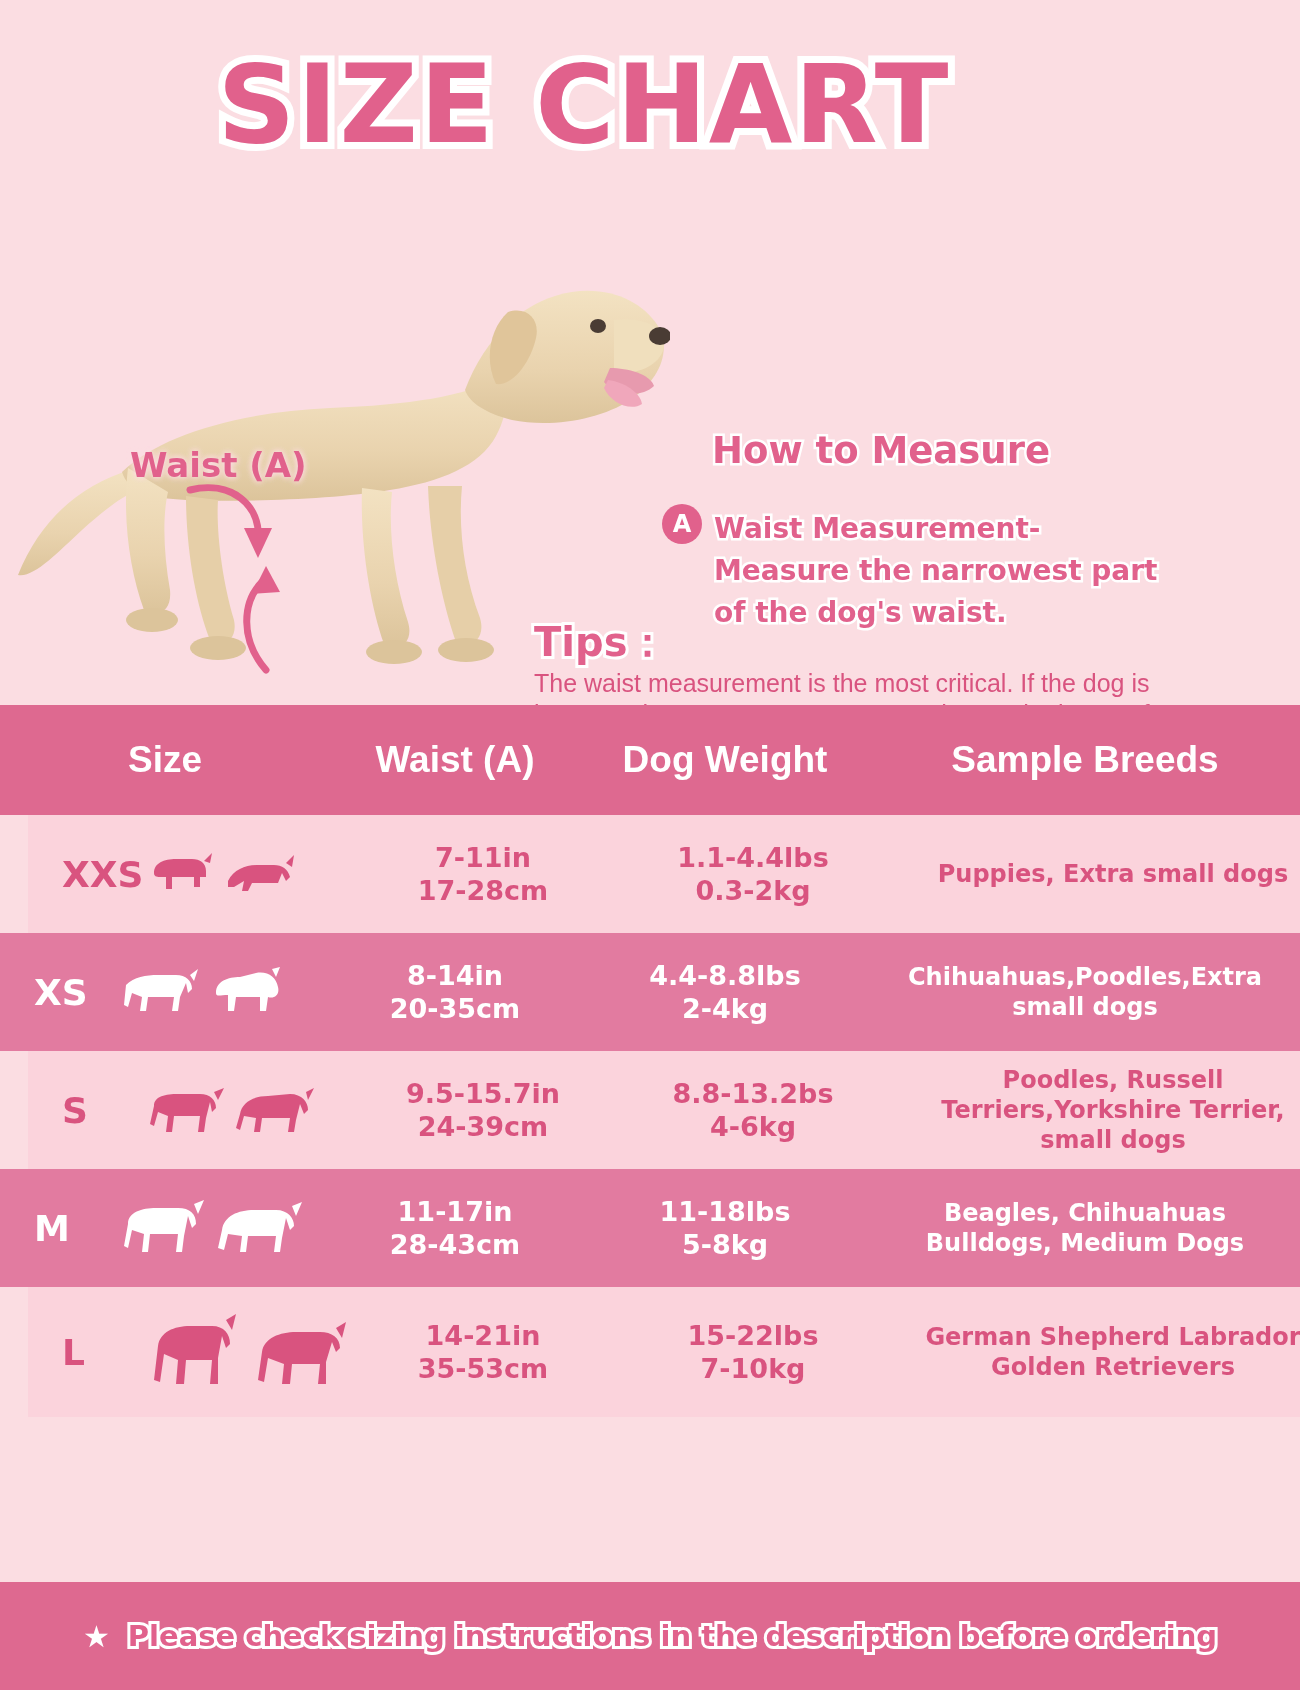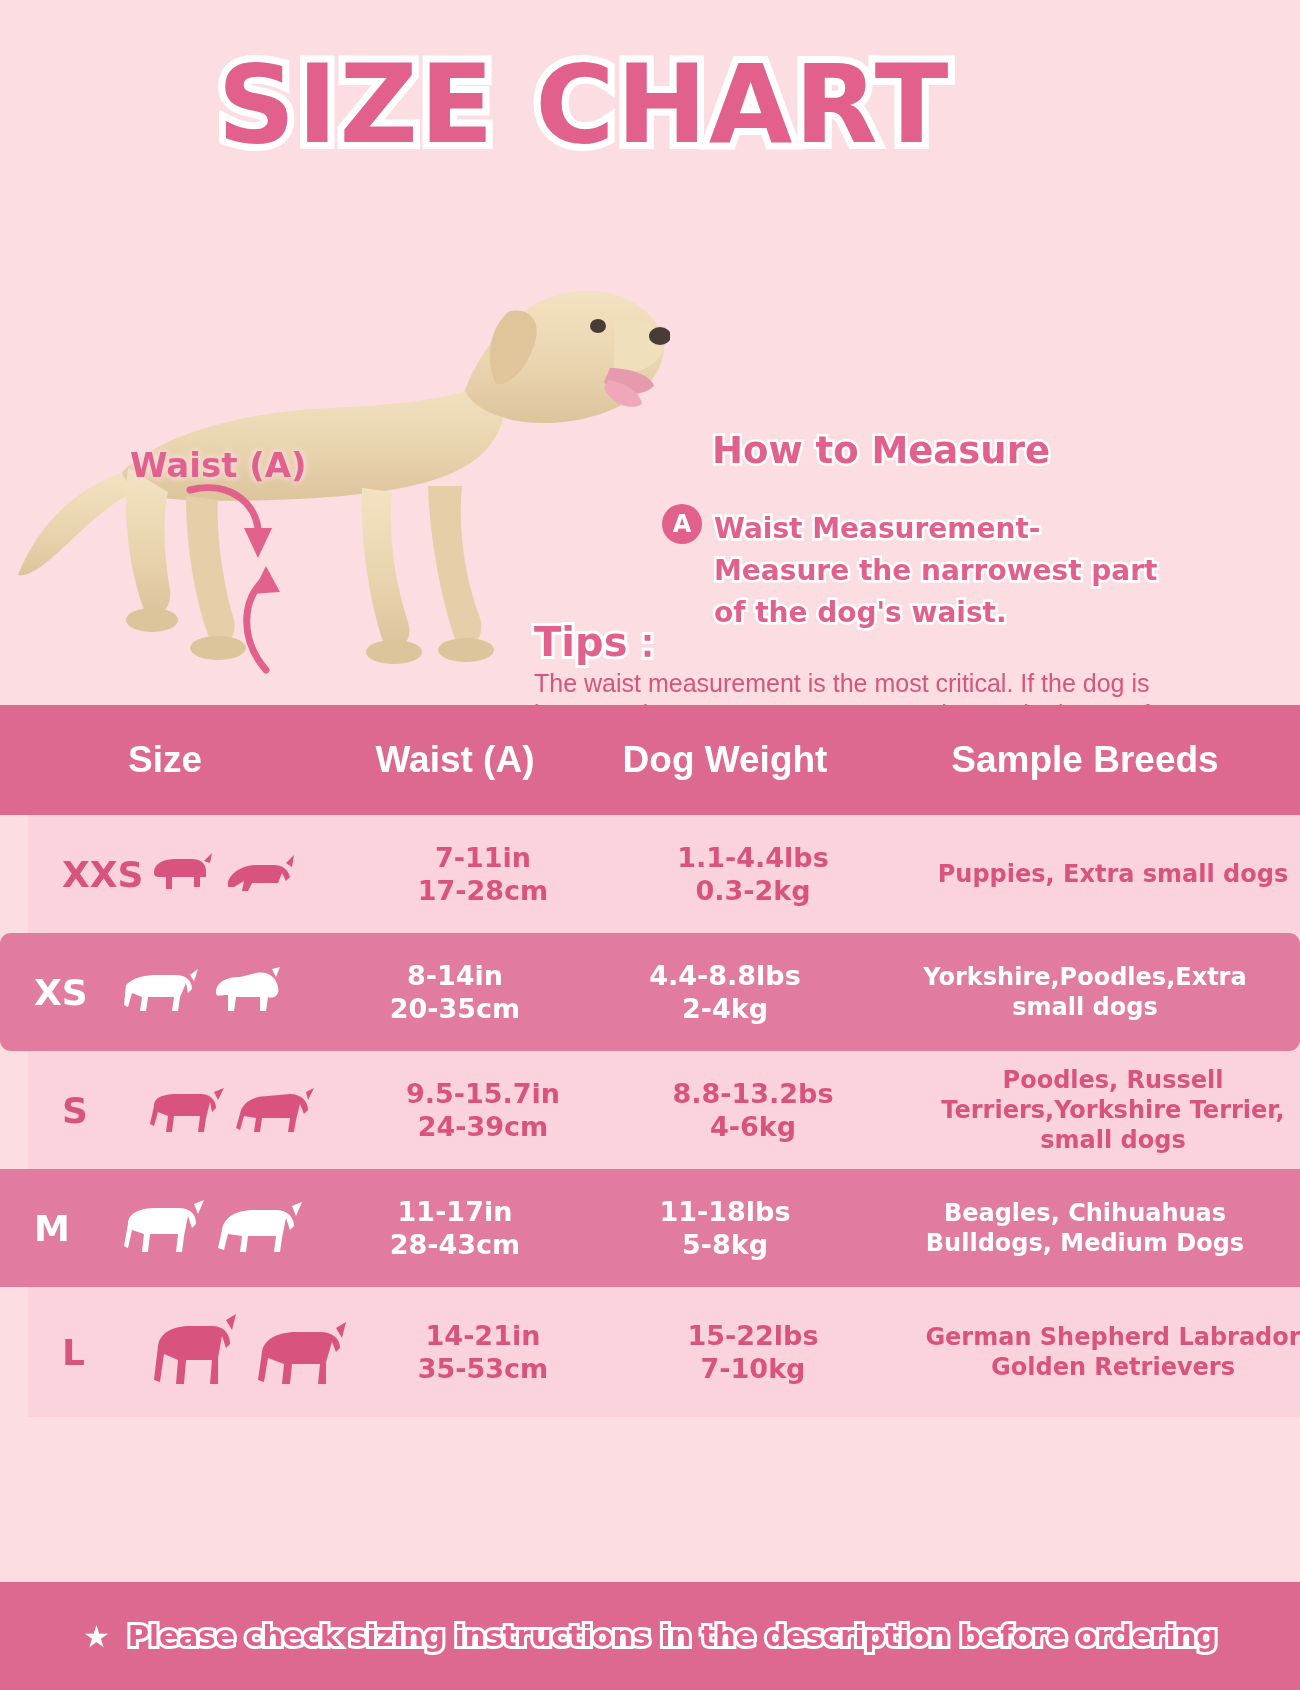--- a/index.html
+++ b/index.html
@@ -200,21 +200,21 @@
   .cell-text {
     font-size: 27px;
     line-height: 33px;
     font-weight: bold;
     font-family: "DejaVu Sans", sans-serif;
     white-space: pre-line;
   }
   .c-breeds .cell-text { font-size: 24px; line-height: 30px; }
 
   .r1 { height: 118px; }
-  .r2 { height: 118px; border-radius: 11px; }
+  .r2 { height: 118px; }
   .r3 { height: 118px; }
   .r4 { height: 118px; }
   .r5 { height: 130px; }
 
   
   .footer {
     position: absolute;
     left: 0;
     bottom: 0;
     width: 1300px;
@@ -360,21 +360,21 @@
       </div>
       <div class="c-waist">
           <div class="cell-text">8-14in
 20-35cm</div>
         </div>
       <div class="c-weight">
           <div class="cell-text">4.4-8.8lbs
 2-4kg</div>
         </div>
       <div class="c-breeds">
-          <div class="cell-text">Yorkshire,Poodles,Extra small dogs</div>
+          <div class="cell-text">Chihuahuas,Poodles,Extra small dogs</div>
         </div>
     </div>
 
     <div class="row light r3">
       <div class="c-size">
         <div class="size-label">S</div>
         <div class="silhouettes">
           <svg width="78" height="52" viewBox="0 0 78 52">
               <path d="M6 22 C6 12 18 10 30 10 L52 10 C62 10 68 16 68 24 L64 28 L62 18 L58 34 L56 48 L50 48 L52 32 L26 32 L24 48 L18 48 L20 32 L10 28 L6 42 L2 40 Z M66 8 L76 4 L70 16 Z" fill="#d9537f"></path>
             </svg>

